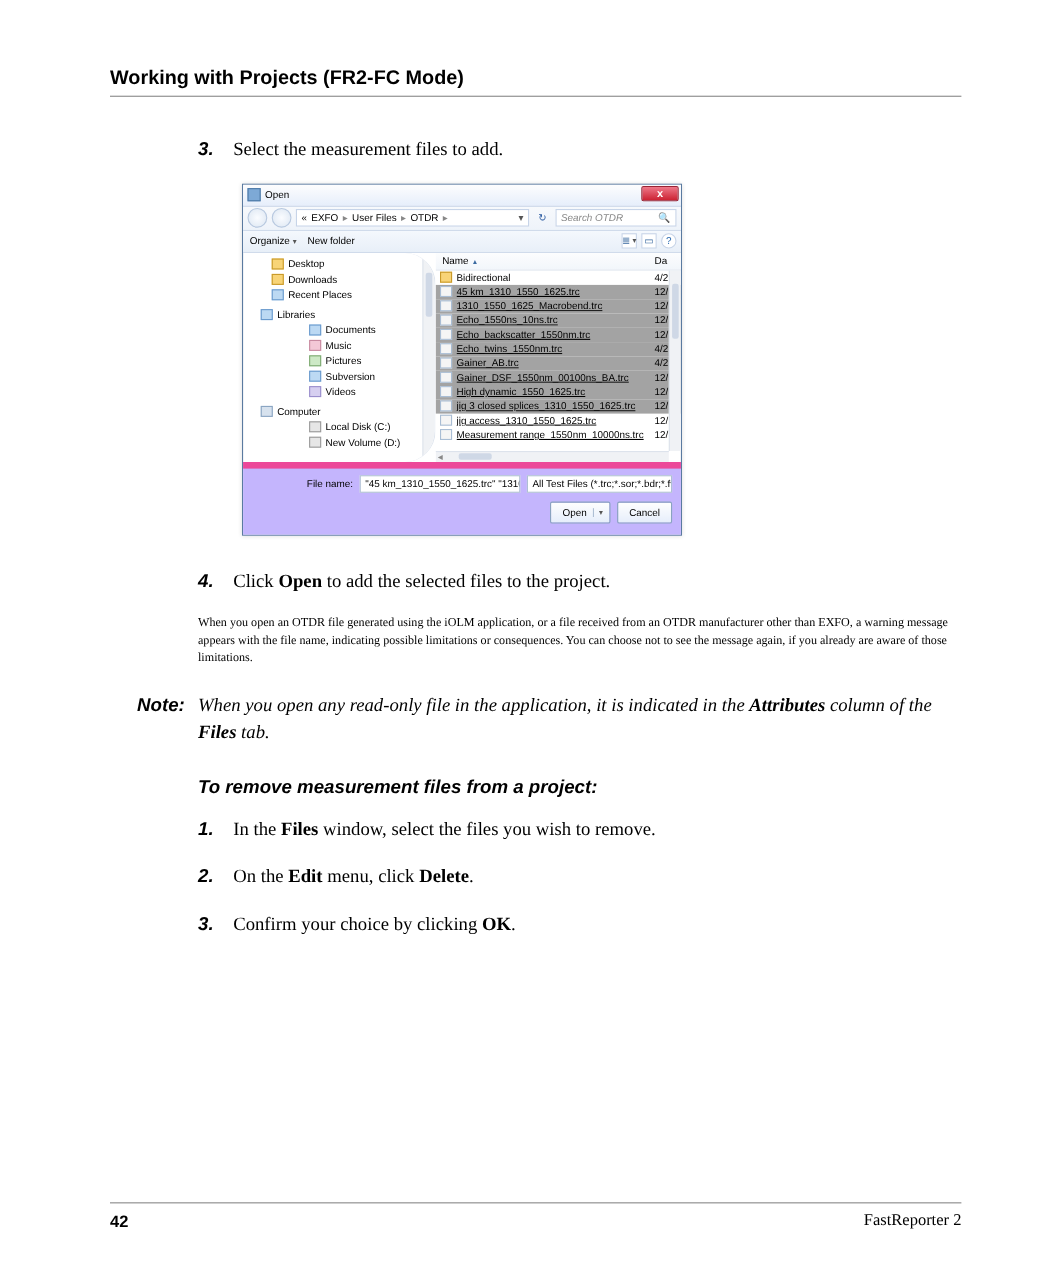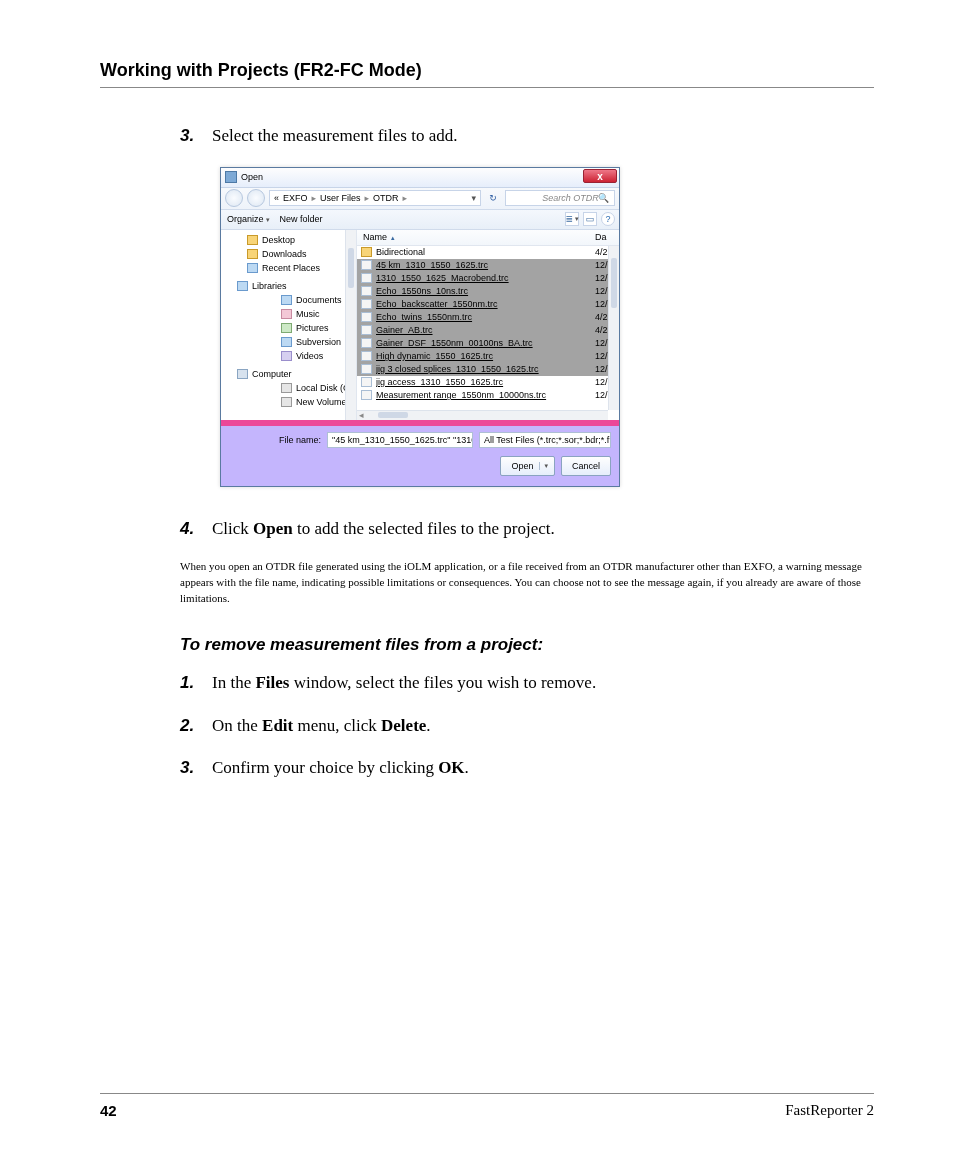--- a/index.html
+++ b/index.html
@@ -146,43 +146,44 @@
     padding: 0 4px;
     display: flex; align-items: center; gap: 4px;
   }
   .crumbs .sep { color:#888; }
   .crumbs .drop { margin-left:auto; color:#555; }
   .refresh { width:16px; height:16px; color:#2a5aa0; display:flex; align-items:center; justify-content:center; }
   .searchbox {
     width: 110px; height: 16px; border: 1px solid #c7d4e8;
     background: #fff; display: flex; align-items: center;
     padding: 0 4px; color: #888; font-style: italic;
-    justify-content: flex-end;
+    justify-content: space-between;
   }
   .searchbox .mag { color:#5a7aa0; font-style: normal; }
   .dlg-toolbar {
     height: 20px;
     background: linear-gradient(#f4f8fd,#e8eff8);
     border-bottom: 1px solid #d0dbeb;
     display: flex; align-items: center; padding: 0 6px; gap: 10px;
     position: relative;
   }
   .dlg-toolbar .tri { font-size:7px; color:#555; }
   .dlg-toolbar .right-icons { position:absolute; right:4px; display:flex; gap:4px; }
   .dlg-toolbar .ic { width:14px; height:14px; border:1px solid #c7d4e8; background:#fff; display:flex; align-items:center; justify-content:center; color:#3a6aa0; font-size:9px;}
   .dlg-body {
     display: flex;
     height: 190px;
   }
   .sidebar {
-    width: 136px;
+    width: 175px;
     border-right: 1px solid #e0e6ef;
     overflow: hidden;
     padding: 3px 0;
     position: relative;
+    border-radius: 28px;
   }
   .sidebar .sb-scroll { position:absolute; right:0; top:0; bottom:0; width:11px; background:#f0f2f5; border-left:1px solid #dde3ec;}
   .sidebar .sb-scroll .thumb { background:#cfd8e6; height:40px; margin:18px 2px 0 2px; border-radius:2px;}
   .sb-item {
     display: flex; align-items: center;
     padding: 1px 6px 1px 26px;
     height: 14px;
     white-space: nowrap;
   }
   .sb-item.group { padding-left: 16px; font-weight: normal; margin-top:4px; }
@@ -470,20 +471,26 @@
 
   <div class="step-row">
     <div class="step-num">4.</div>
     <div class="step-text">
       <span>Click </span><b>Open</b><span> to add the selected files to the project.</span>
     </div>
   </div>
 
   <div class="para">When you open an OTDR file generated using the iOLM application, or a file received from an OTDR manufacturer other than EXFO, a warning message appears with the file name, indicating possible limitations or consequences. You can choose not to see the message again, if you already are aware of those limitations.</div>
 
+  <div class="note-row">
+    <div class="note-label">Note:</div>
+    <div class="note-text">
+      <span>When you open any read-only file in the application, it is indicated in the </span><b>Attributes</b><span> column of the </span><b>Files</b><span> tab.</span>
+    </div>
+  </div>
 
   <div class="subheading">To remove measurement files from a project:</div>
 
   <div class="step-row">
     <div class="step-num">1.</div>
     <div class="step-text">
       <span>In the </span><b>Files</b><span> window, select the files you wish to remove.</span>
     </div>
   </div>
   <div class="step-row">

